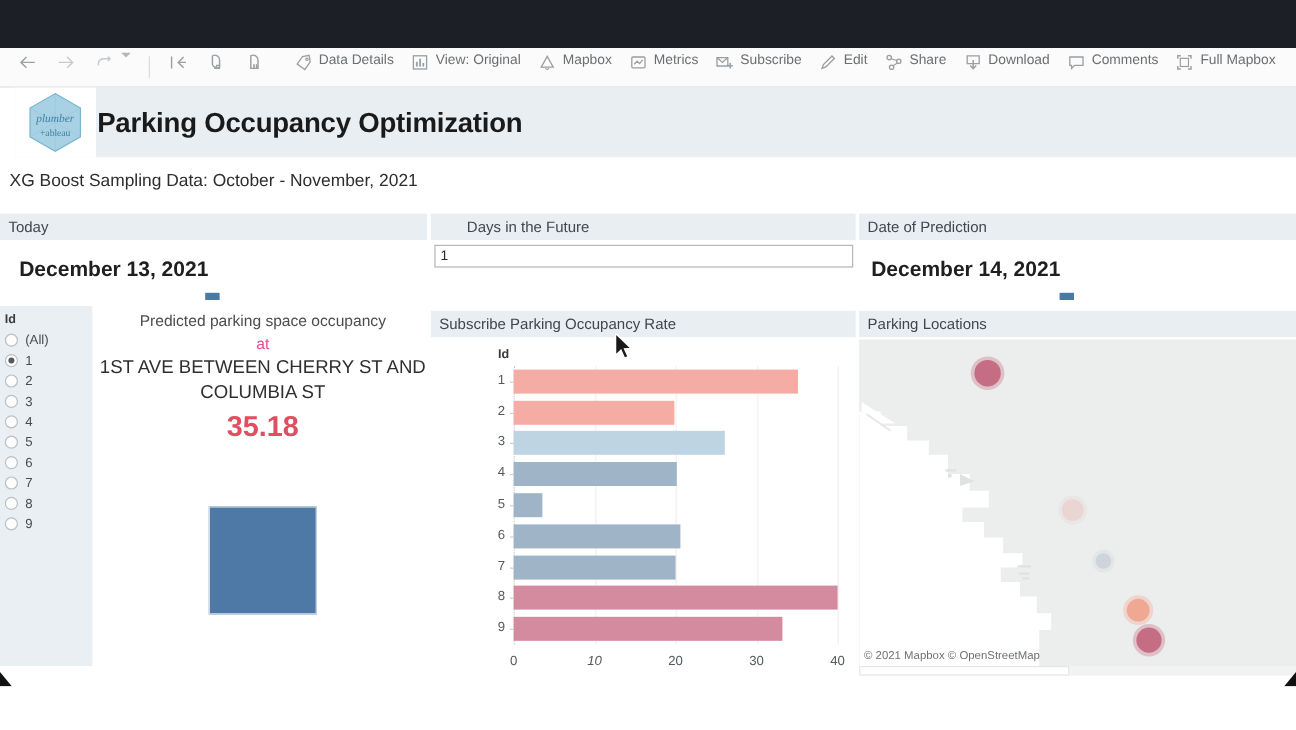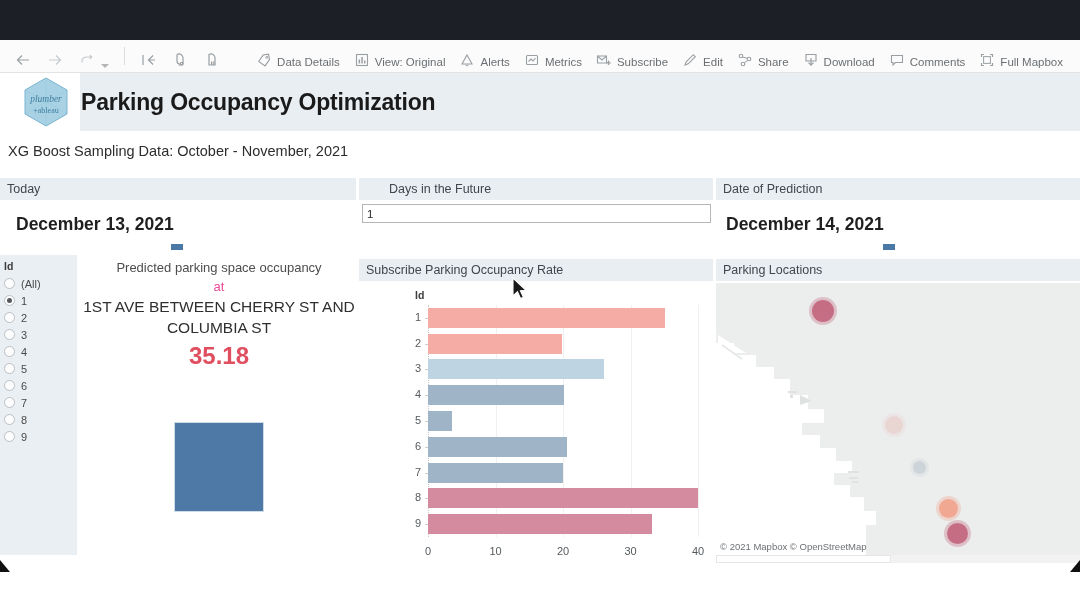--- a/index.html
+++ b/index.html
@@ -23,21 +23,21 @@
   .toolbar {
     position: absolute; left: 0; top: 40px;
     width: 1080px; height: 32px;
     background: #fbfbfb;
     border-bottom: 1px solid #e2e2e2;
     display: flex; align-items: center;
   }
   .tb-left { display: flex; align-items: center; padding-left: 8px; gap: 2px; }
   .tb-right { display: flex; align-items: center; margin-left: auto; padding-right: 10px; gap: 0px; }
   .tb-btn {
-    display: flex; align-items: flex-end; gap: 5px;
+    display: flex; align-items: flex-start; gap: 5px;
     height: 24px; padding: 0 7px;
     font-size: 11.5px; color: #6b6f73;
     white-space: nowrap;
     cursor: default;
   }
   .tb-ico {
     display: inline-flex; align-items: center; justify-content: center;
     width: 16px; height: 16px; color: #8a8f94;
   }
   .tb-ico svg { display:block; }
@@ -296,21 +296,21 @@
       </span>
       <span>View: Original</span>
     </div>
     <div class="tb-btn">
       <span class="tb-ico">
         <svg viewBox="0 0 16 16" width="16" height="16">
             <path d="M8 3 L13 12 L3 12 Z" fill="none" stroke="#9a9fa3" stroke-width="1.1"></path>
             <path d="M6.8 12.6 A1.2 1.2 0 0 0 9.2 12.6" fill="none" stroke="#9a9fa3" stroke-width="1"></path>
           </svg>
       </span>
-      <span>Alerts</span>
+      <span>Mapbox</span>
     </div>
     <div class="tb-btn">
       <span class="tb-ico">
         <svg viewBox="0 0 16 16" width="16" height="16">
             <rect x="2.5" y="3.5" width="11" height="9" rx="1" fill="none" stroke="#9a9fa3" stroke-width="1.1"></rect>
             <path d="M4.5 9.5 L7 7 L9 9 L11.5 6" fill="none" stroke="#9a9fa3" stroke-width="1.1"></path>
           </svg>
       </span>
       <span>Metrics</span>
     </div>
@@ -497,21 +497,21 @@
         <div class="bar-tick" style="top: 12.8889px;"></div>
         <div class="bar" style="width: 270px; background: rgb(212, 139, 159);"></div>
       </div>
       <div class="bar-row" style="top: 206.222px; width: 270px;">
         <div class="bar-tick" style="top: 12.8889px;"></div>
         <div class="bar" style="width: 224.1px; background: rgb(212, 139, 159);"></div>
       </div>
     </div>
   <div id="xlabels">
       <div class="xlab" style="left: 54px; top: 262px; position: absolute;">0</div>
-      <div class="xlab" style="left: 121.5px; top: 262px; position: absolute;">10</div>
+      <div class="xlab" style="left: 121.5px; top: 262px; position: absolute; font-style: italic;">10</div>
       <div class="xlab" style="left: 189px; top: 262px; position: absolute;">20</div>
       <div class="xlab" style="left: 256.5px; top: 262px; position: absolute;">30</div>
       <div class="xlab" style="left: 324px; top: 262px; position: absolute;">40</div>
     </div>
 <div class="ylab" style="left: 40px; top: 27.8889px;">1</div>
     <div class="ylab" style="left: 40px; top: 53.6667px;">2</div>
     <div class="ylab" style="left: 40px; top: 79.4444px;">3</div>
     <div class="ylab" style="left: 40px; top: 105.222px;">4</div>
     <div class="ylab" style="left: 40px; top: 131px;">5</div>
     <div class="ylab" style="left: 40px; top: 156.778px;">6</div>

